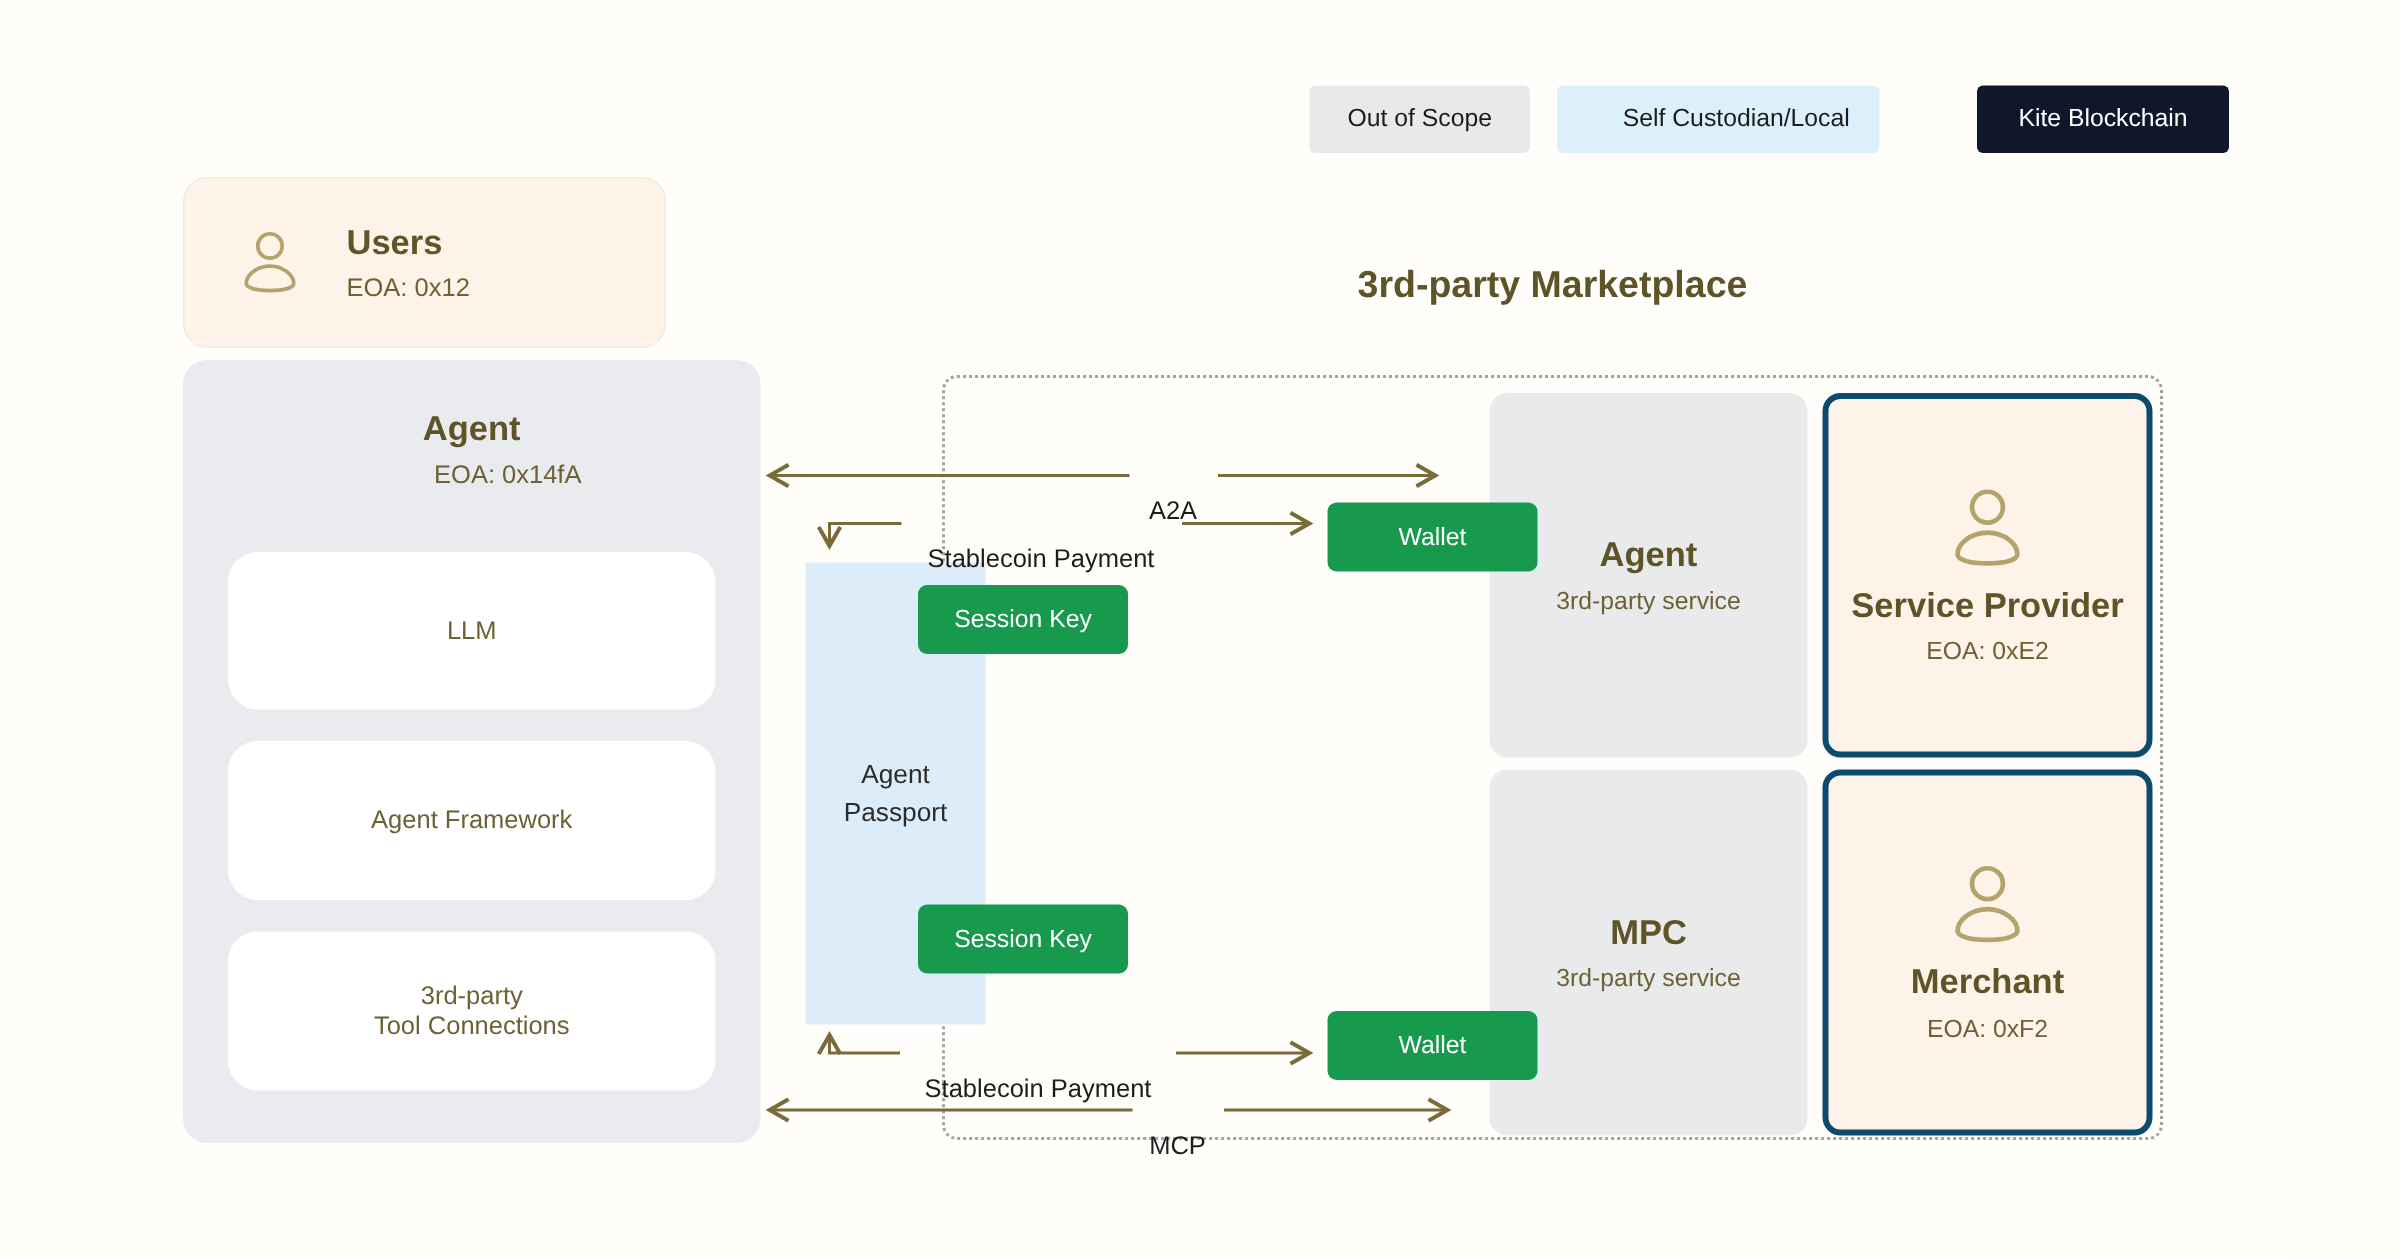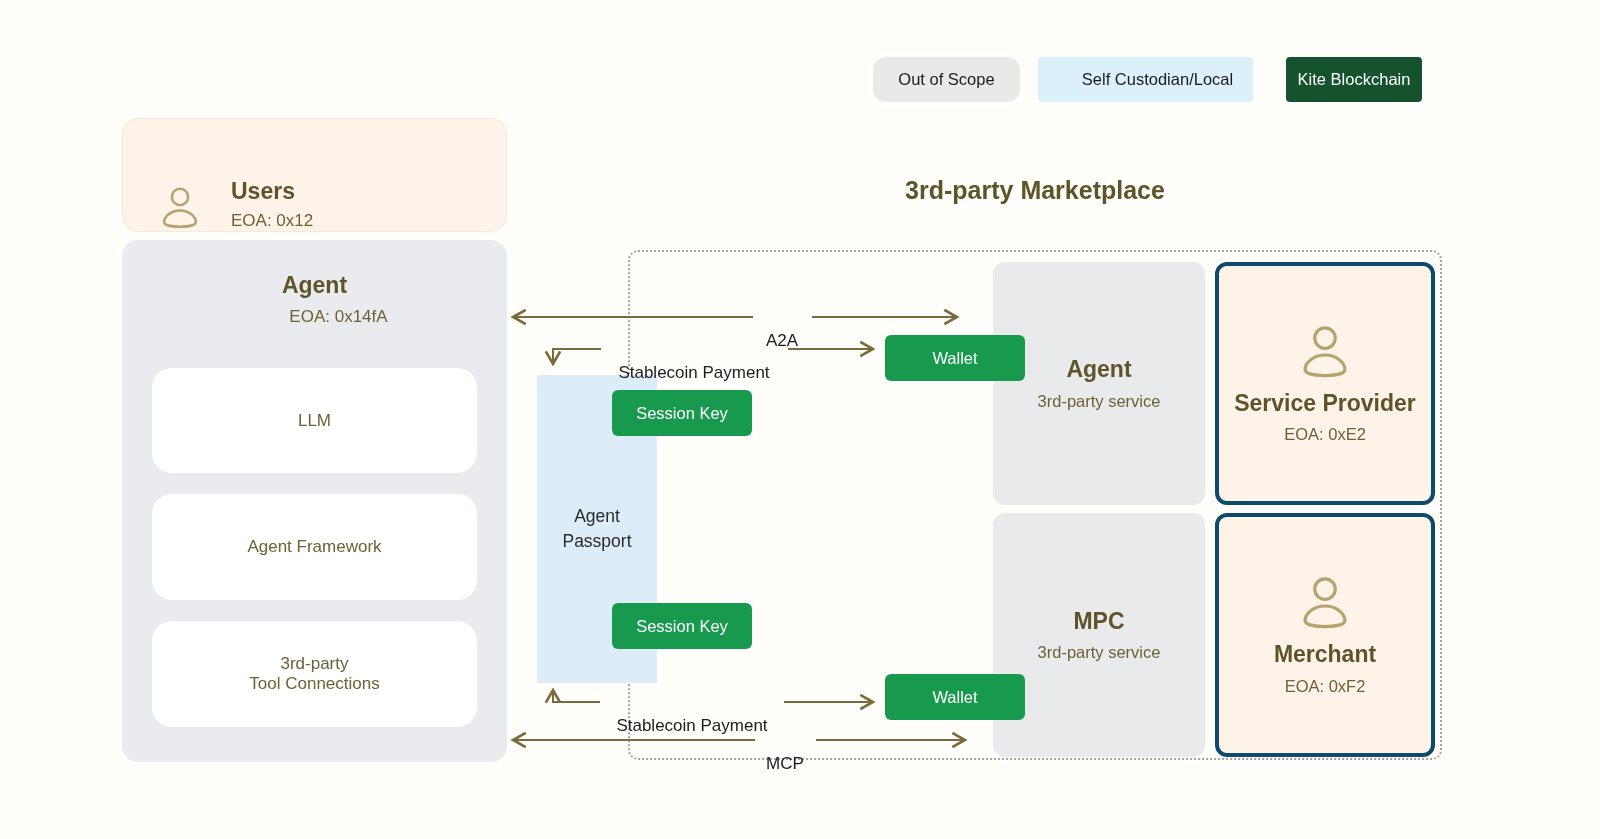--- a/index.html
+++ b/index.html
@@ -2,28 +2,28 @@
 <html><head>
 <meta charset="utf-8">
 <style>
   html,body{margin:0;padding:0;background:#ffffff;}
   *{box-sizing:border-box;font-family:"Liberation Sans",sans-serif;}
   .canvas{position:relative;width:1600px;height:839px;background:#fffefb;overflow:hidden;}
 
   
   .chip{position:absolute;top:57px;height:45px;display:flex;align-items:center;justify-content:center;
         font-size:16.5px;color:#1c1c1c;border-radius:4px;}
-  .chip.gray{left:873px;width:147px;background:#e9e9ea;border-radius:13px;}
+  .chip.gray{left:873px;width:147px;background:#e9e9ea;}
   .chip.blue{left:1038px;width:215px;background:#dcf0fc;padding-left:24px;}
-  .chip.green{left:1286px;width:136px;background:#14532d;color:#ffffff;}
+  .chip.green{left:1318px;width:168px;background:#0f172a;color:#ffffff;}
 
   
   .card{position:absolute;border-radius:16px;}
-  .users-card{left:122px;top:118px;width:385px;height:114px;background:#fdf3e9;border:1px solid #f7e9d6;
-              display:flex;align-items:flex-end;padding-left:34px;gap:28px;}
+  .users-card{left:122px;top:118px;width:322px;height:114px;background:#fdf3e9;border:1px solid #f7e9d6;
+              display:flex;align-items:center;padding-left:34px;gap:28px;}
   .users-text{display:flex;flex-direction:column;gap:7px;}
   .agent-card{left:122px;top:240px;width:385px;height:522px;background:#e9ebee;}
   .card-title{font-size:23px;font-weight:700;color:#5f5427;line-height:1.15;}
   .card-sub{font-size:17px;color:#6e6134;}
   .agent-card .card-title{text-align:center;margin-top:32px;}
   .agent-card .card-sub{text-align:center;margin-top:9px;padding-left:48px;}
   .inner-box{position:absolute;left:30px;width:325px;background:#ffffff;border-radius:20px;
              display:flex;align-items:center;justify-content:center;font-size:17px;color:#6e6134;text-align:center;}
   .inner-box.b1{top:128px;height:105px;}
   .inner-box.b2{top:254px;height:106px;}

